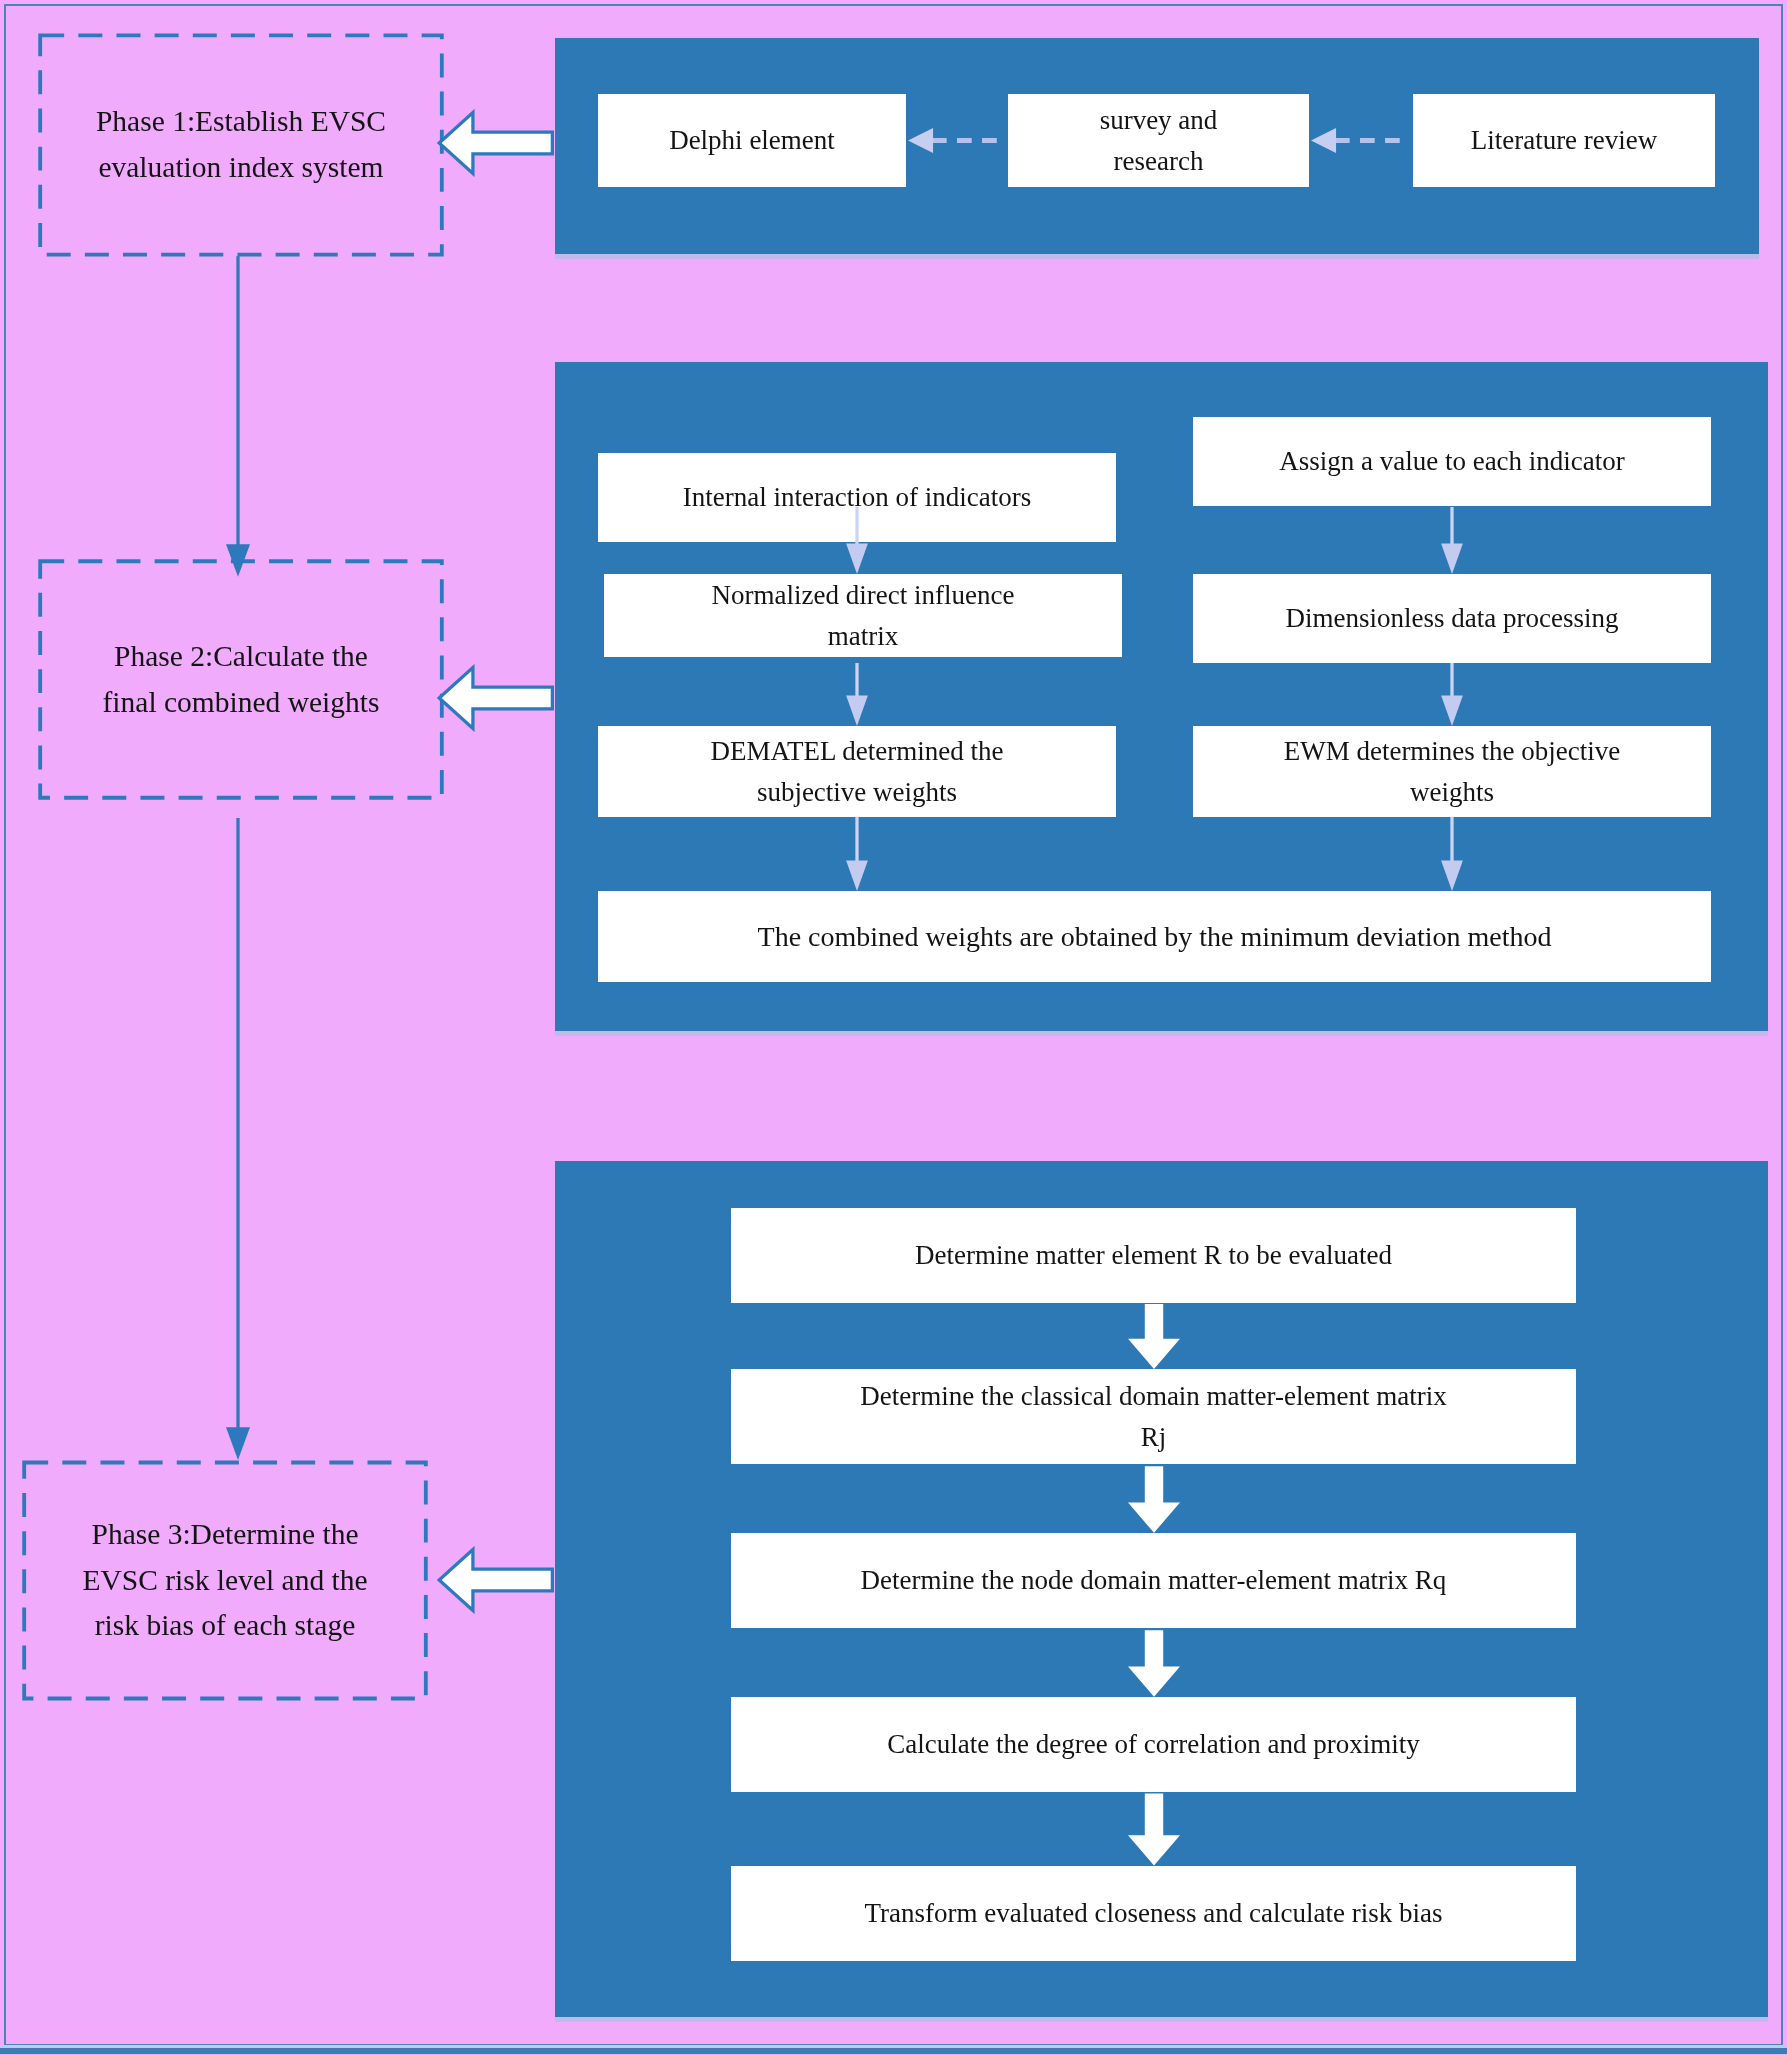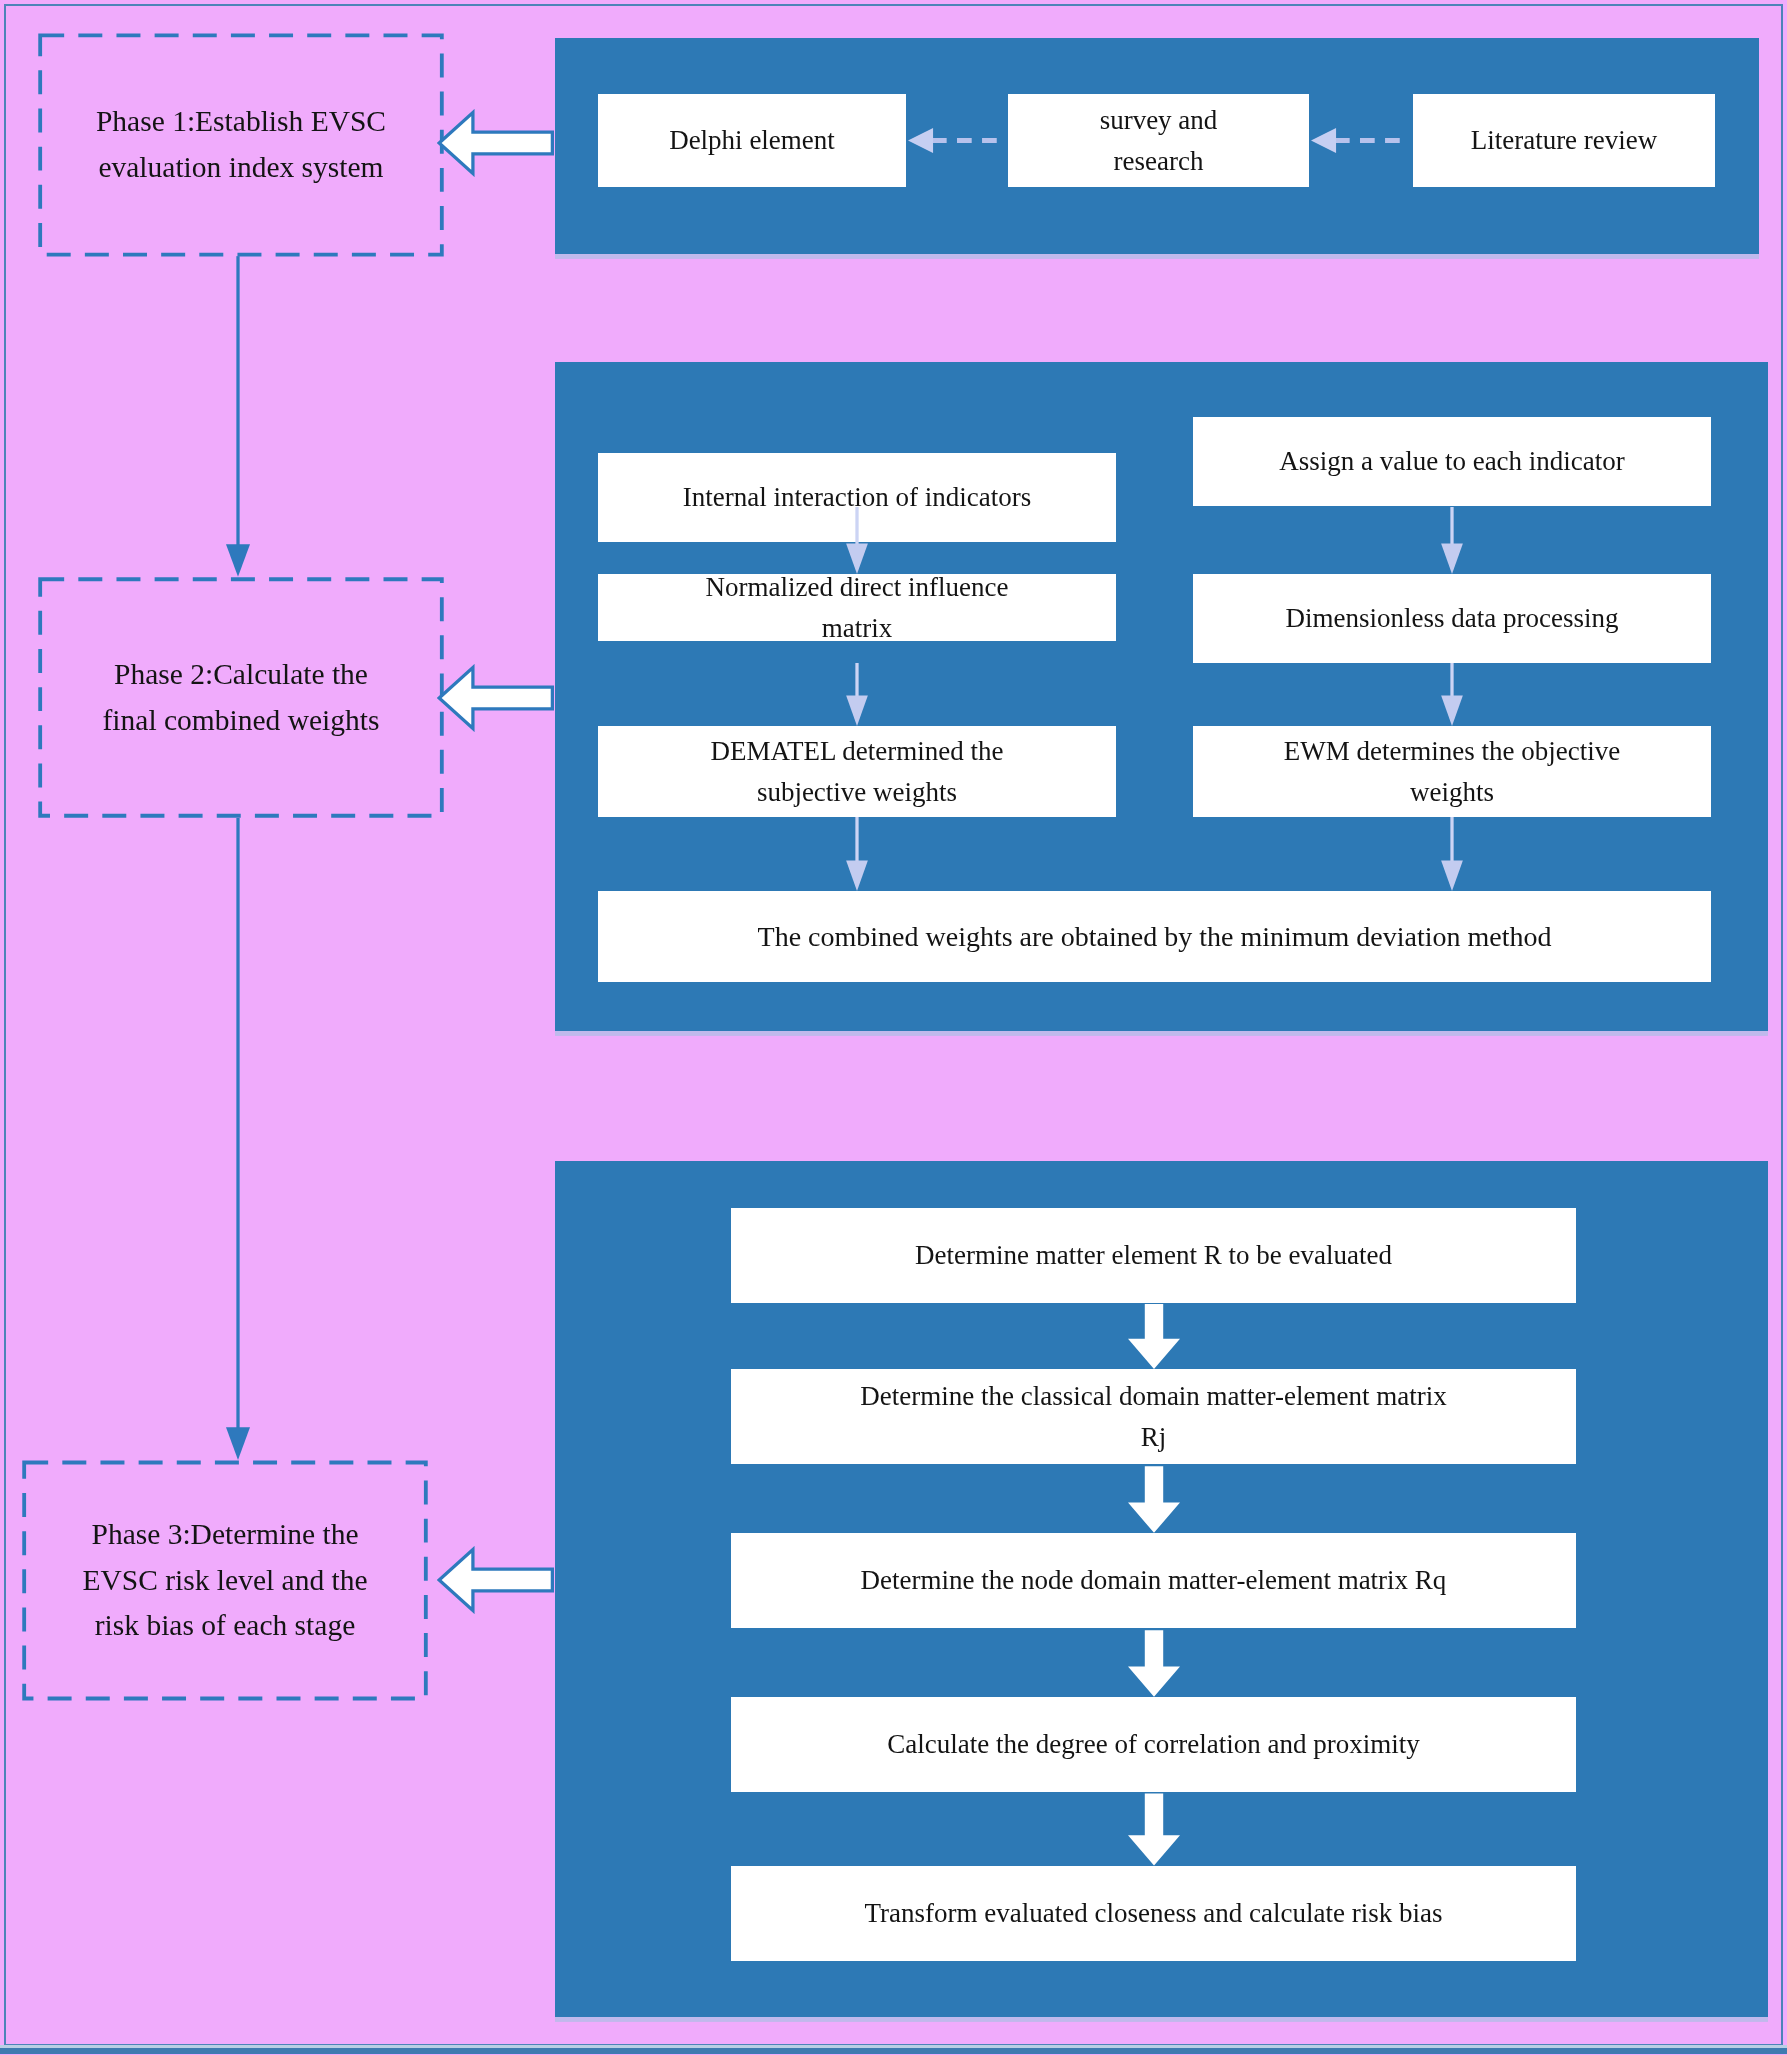--- a/index.html
+++ b/index.html
@@ -28,21 +28,21 @@
   <div class="bottom-bar"></div>
 
   <div class="phase" style="left:38px;top:33px;width:406px;height:224px;">
     <svg width="406" height="224" viewBox="0 0 745 410">
       <rect x="4" y="4" width="737" height="402" fill="none" stroke="#2e79bd" stroke-width="7" stroke-dasharray="44 26"></rect>
     </svg>
     <div class="ptxt">Phase 1:Establish EVSC
 evaluation index system</div>
   </div>
 
-  <div class="phase" style="left:38px;top:577px;width:406px;height:241px;">
+  <div class="phase" style="left:38px;top:559px;width:406px;height:241px;">
     <svg width="406" height="241" viewBox="0 0 745 442">
       <rect x="4" y="4" width="737" height="434" fill="none" stroke="#2e79bd" stroke-width="7" stroke-dasharray="44 26"></rect>
     </svg>
     <div class="ptxt">Phase 2:Calculate the
 final combined weights</div>
   </div>
 
   <div class="phase" style="left:22px;top:1460px;width:406px;height:241px;">
     <svg width="406" height="241" viewBox="0 0 745 441">
       <rect x="4" y="4" width="737" height="433" fill="none" stroke="#2e79bd" stroke-width="7" stroke-dasharray="44 26"></rect>
@@ -90,21 +90,21 @@
       <line x1="44" y1="30" x2="180" y2="30" stroke="#b7c2ec" stroke-width="9" stroke-dasharray="27 19"></line>
       <polygon points="0,30 46,7 46,53" fill="#c6cff2"></polygon>
     </svg>
   </div>
 
   <div class="panel" style="left:555px;top:362px;width:1213px;height:669px;">
 
     <div class="wbox" style="left:43px;top:55px;width:518px;height:89px;margin-top:36px;">
       <div class="txt">Internal interaction of indicators</div>
     </div>
-    <div class="wbox" style="left:43px;top:212px;width:518px;height:67px;">
+    <div class="wbox" style="left:49px;top:212px;width:518px;height:83px;">
       <div class="txt">Normalized direct influence
 matrix</div>
     </div>
     <div class="wbox" style="left:43px;top:364px;width:518px;height:91px;">
       <div class="txt">DEMATEL determined the
 subjective weights</div>
     </div>
 
     <div class="wbox" style="left:638px;top:55px;width:518px;height:89px;">
       <div class="txt">Assign a value to each indicator</div>

